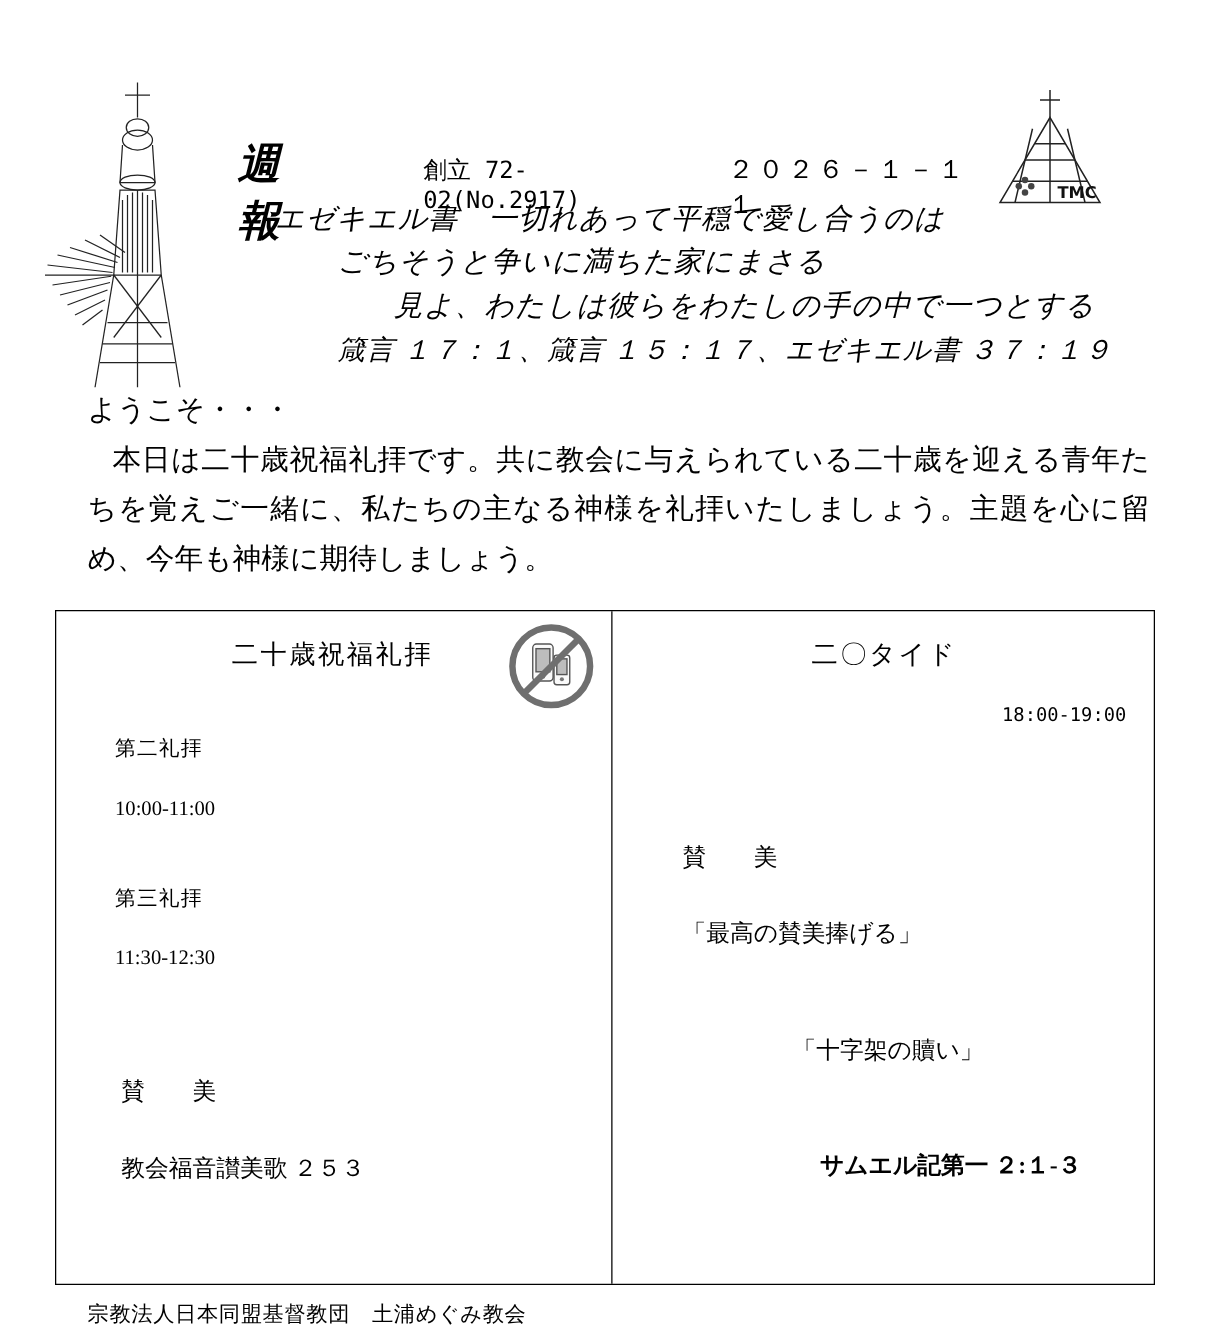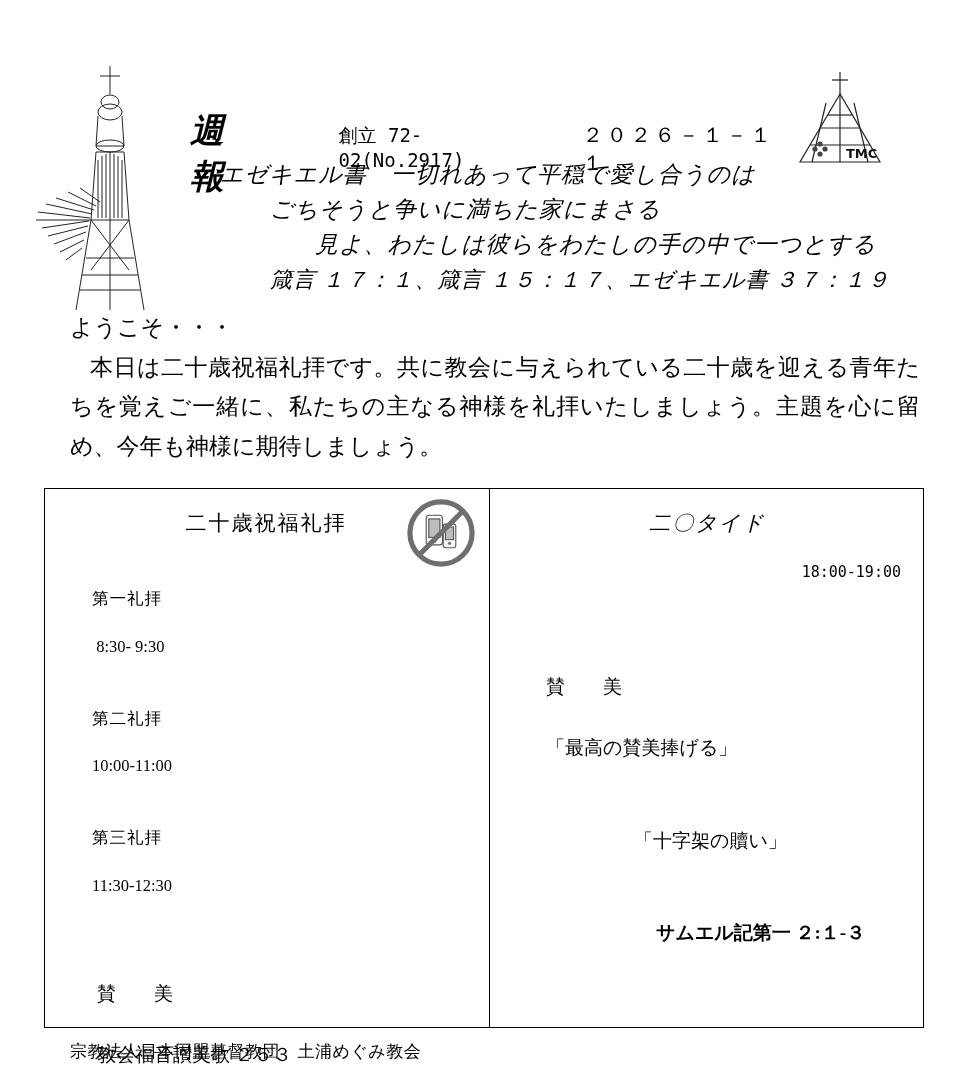--- a/index.html
+++ b/index.html
@@ -120,21 +120,21 @@
   .col-right {
     width: 434px;
     padding: 20px 16px 0 18px;
   }
   .col-head {
     text-align: center;
     font-size: 21px;
     letter-spacing: 2px;
     margin-bottom: 26px;
   }
-  .col-right .col-head { margin-bottom: 26px; font-style: italic; }
+  .col-right .col-head { margin-bottom: 26px; }
 
   .times {
     font-size: 16.5px;
     line-height: 1.45;
     font-family: "Liberation Serif", serif;
   }
   .times .row { white-space: pre; }
   .times .lbl { letter-spacing: 1px; }
 
   .tide-time {
@@ -260,25 +260,20 @@
   <span class="body">本日は二十歳祝福礼拝です。共に教会に与えられている二十歳を迎える青年たちを覚えご一緒に、私たちの主なる神様を礼拝いたしましょう。主題を心に留め、今年も神様に期待しましょう。</span>
 </div>
 
 <div class="schedule-box">
 
   <div class="col col-left">
     <div class="col-head">二十歳祝福礼拝</div>
 
     <div class="times">
       <div class="row">
-        <span class="lbl">第一礼拝</span>
-        <span>&nbsp;&nbsp;&nbsp;</span>
-        <span> 8:30- 9:30</span>
-      </div>
-      <div class="row">
         <span class="lbl">第二礼拝</span>
         <span>&nbsp;&nbsp;&nbsp;</span>
         <span>10:00-11:00</span>
       </div>
       <div class="row">
         <span class="lbl">第三礼拝</span>
         <span>&nbsp;&nbsp;&nbsp;</span>
         <span>11:30-12:30</span>
       </div>
     </div>

